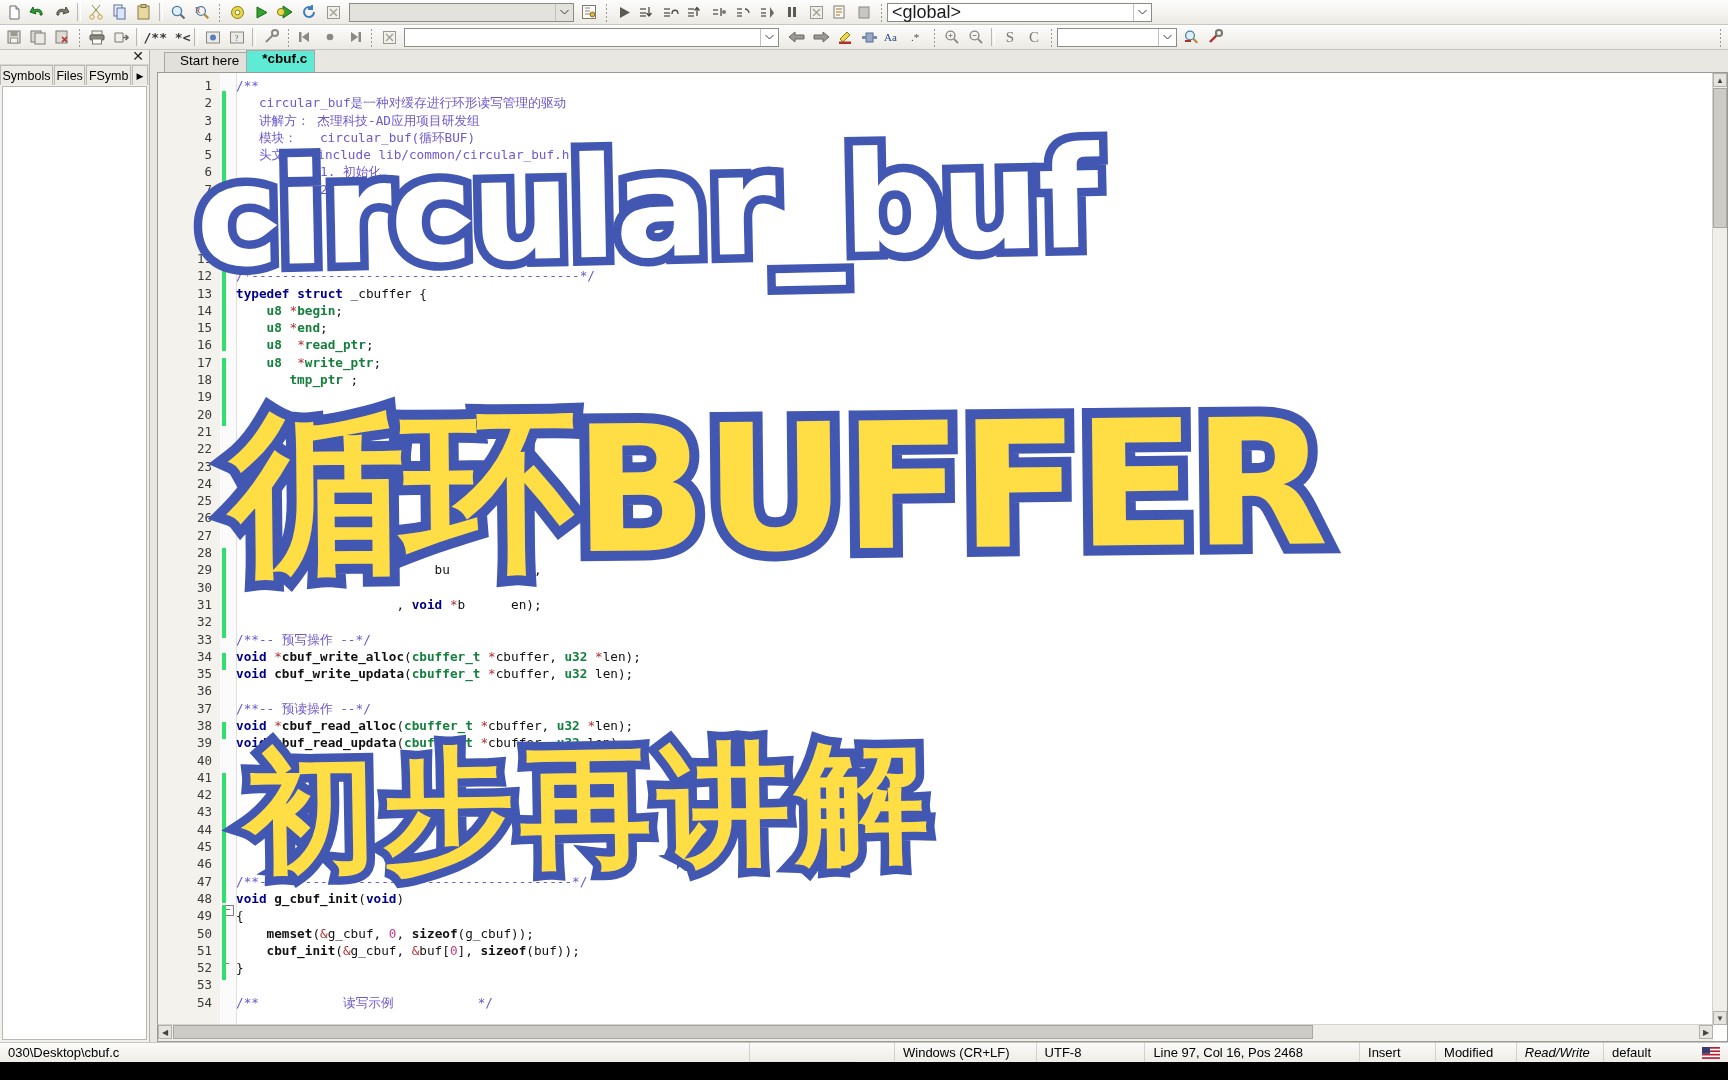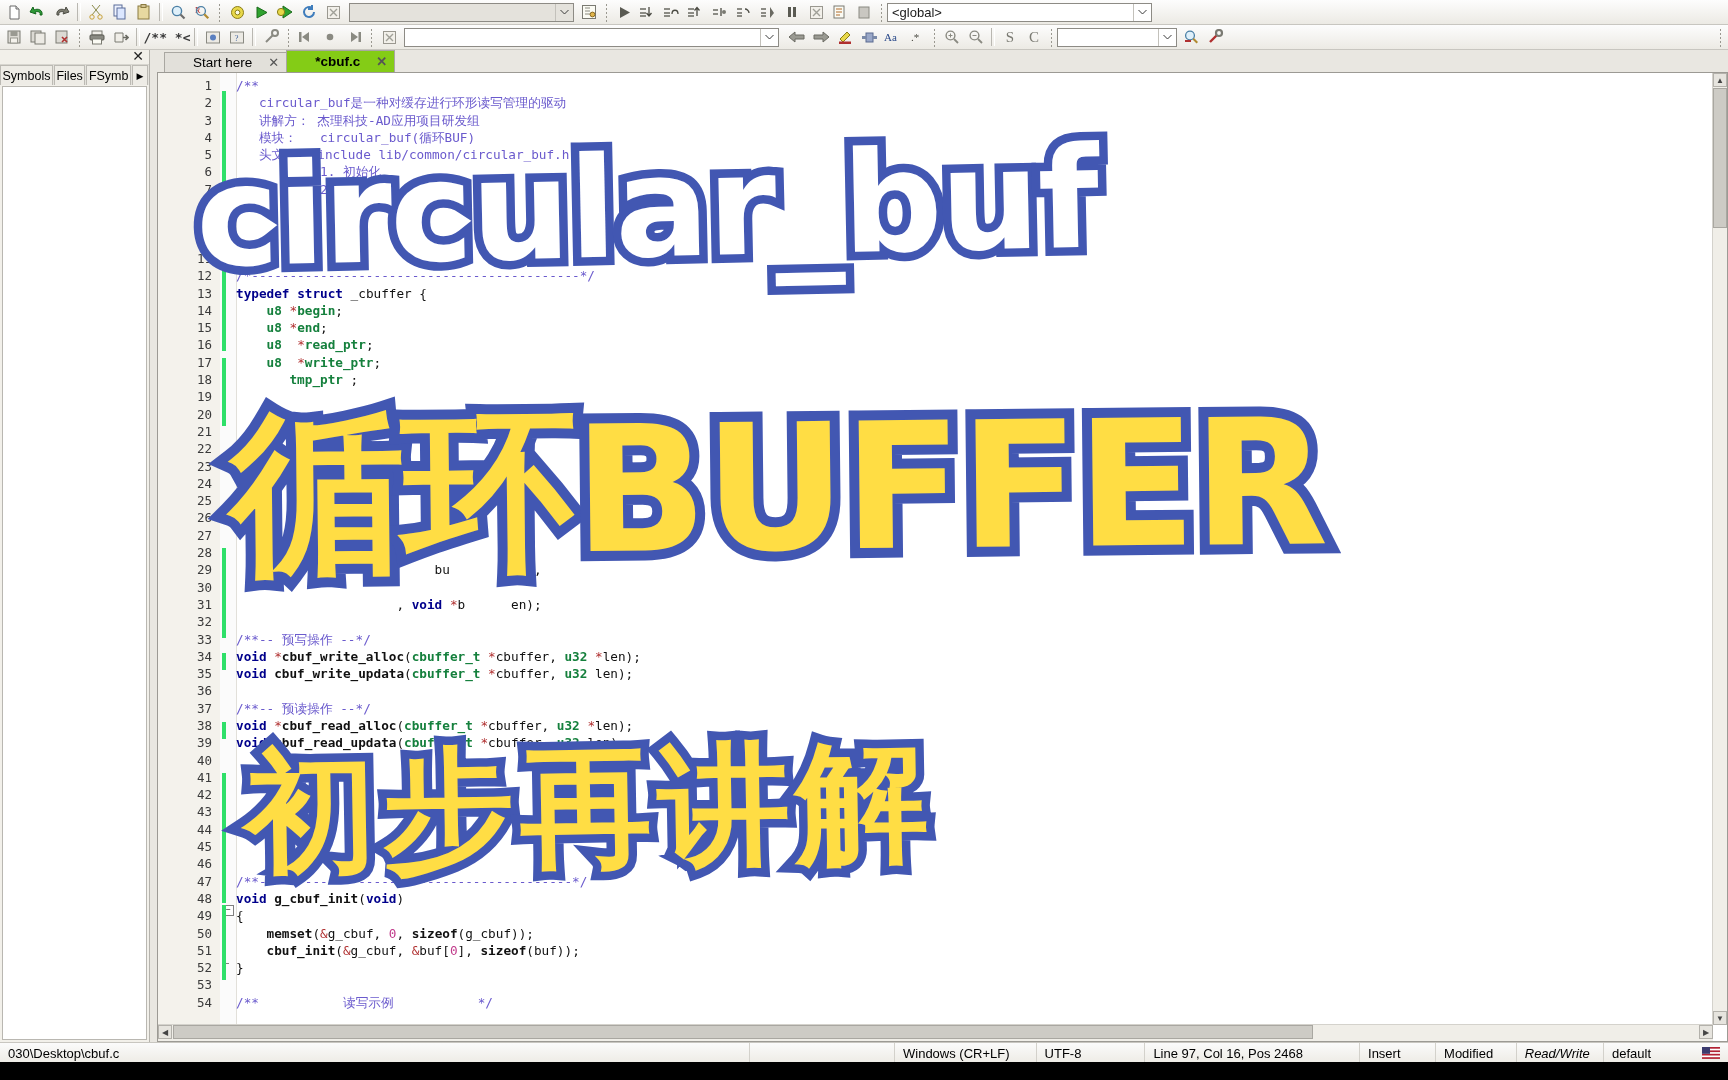--- a/index.html
+++ b/index.html
@@ -22,21 +22,21 @@
     flex:0 0 auto;cursor:default;
   }
   .tb-btn svg{display:block;}
   .sep{width:2px;height:18px;border-left:1px solid #b9b7b1;border-right:1px solid #ffffff;margin:0 3px;flex:0 0 auto;}
   .grip{width:7px;height:20px;flex:0 0 auto;margin:0 2px;
      background-image:radial-gradient(#9a9890 40%,transparent 41%);
      background-size:3px 4px;background-position:2px 1px;background-repeat:repeat-y;}
   .combo{
     height:19px;border:1px solid #8d8b85;background:#fff;
     display:flex;align-items:center;box-sizing:border-box;flex:0 0 auto;
-    font-size:13px;padding-left:4px;color:#1a1a1a;
+    font-size:18px;padding-left:4px;color:#1a1a1a;
   }
   .combo.gray{background:#e4e2dc;}
   .combo .arrow{margin-left:auto;width:17px;height:17px;display:flex;align-items:center;justify-content:center;
      border-left:1px solid #c3c1bb;}
   .flatfield{
     height:19px;border:1px solid #8d8b85;background:#fff;box-sizing:border-box;
     display:flex;align-items:center;padding-left:5px;font-size:13px;flex:0 0 auto;
   }
 
   
@@ -50,25 +50,25 @@
   .dock-tabs{display:flex;height:20px;align-items:stretch;background:#e4e2dc;}
   .dock-tab{flex:1 1 auto;display:flex;align-items:center;justify-content:center;
      font-size:12.5px;border:1px solid #bcbab4;border-bottom:none;background:#eeece6;margin-right:1px;box-sizing:border-box;}
   .dock-tab.more{flex:0 0 16px;font-size:9px;}
   .dock-body{position:absolute;left:2px;right:2px;top:36px;bottom:2px;background:#fff;border:1px solid #b9b7b1;}
 
   
   .editor{position:absolute;left:152px;top:0;right:0;bottom:0;background:#e9e7e1;}
   .tabrow{height:22px;display:flex;align-items:flex-end;padding-left:12px;background:#e9e7e1;}
   .ftab{
-    height:20px;display:flex;align-items:center;gap:16px;padding:0 7px 0 28px;
+    height:20px;display:flex;align-items:center;gap:4px;padding:0 7px 0 15px;
     border:1px solid #a9a7a1;border-bottom:none;background:#e2e0da;font-size:13.5px;
-    box-sizing:border-box;margin-right:-1px;
-  }
-  .ftab.active{background:#84cc16;height:22px;font-weight:bold;margin-top:46px;}
+    box-sizing:border-box;margin-right:-1px;flex-direction:column;
+  }
+  .ftab.active{background:#5eead4;height:22px;font-weight:bold;margin-top:46px;}
   .ftab .x{font-size:13px;color:#555;}
 
   .codewrap{position:absolute;left:5px;right:0;top:22px;bottom:0;border:1px solid #9c9a94;background:#fff;box-sizing:border-box;}
   .codearea{position:absolute;left:0;top:0;right:14px;bottom:16px;overflow:hidden;background:#fff;}
   .gutter{position:absolute;left:0;top:0;bottom:0;width:62px;background:#f4f2ec;}
   .gutter .nums{position:absolute;right:8px;top:4px;text-align:right;
      font-family:"DejaVu Sans Mono","Liberation Mono",monospace;font-size:12.5px;color:#3a3a3a;line-height:17.3px;}
   .foldcol{position:absolute;left:62px;top:0;bottom:0;width:16px;background:#fbfbfb;border-right:1px solid #e2e0da;}
   .changebar{position:absolute;left:64px;width:4px;background:#2fe06a;}
   .codelines{position:absolute;left:78px;top:4px;right:0;
@@ -90,21 +90,21 @@
   
   .vscroll{position:absolute;right:0;top:0;bottom:16px;width:14px;background:#f0eee8;border-left:1px solid #d4d2cc;}
   .hscroll{position:absolute;left:0;right:14px;bottom:0;height:16px;background:#f0eee8;border-top:1px solid #d4d2cc;}
   .sb-thumb{background:#cdcbc5;border:1px solid #a9a7a1;box-sizing:border-box;}
   .sb-arrow{display:flex;align-items:center;justify-content:center;background:#e6e4de;border:1px solid #b3b1ab;box-sizing:border-box;font-size:8px;color:#444;}
 
   
   .statusbar{
     position:absolute;left:0;right:0;bottom:18px;height:20px;
     background:linear-gradient(#fbfbfb,#eeece6);border-top:1px solid #c8c6c0;
-    display:flex;font-size:13px;box-sizing:border-box;
+    display:flex;align-items:center;font-size:13px;box-sizing:border-box;
   }
   .st-cell{height:20px;display:flex;align-items:center;padding:0 8px;box-sizing:border-box;
      border-right:1px solid #d3d1cb;}
   .st-cell.noborder{border-right:none;}
   .bottomblack{position:absolute;left:0;right:0;bottom:0;height:18px;background:#000;}
 
   
   .ovl{position:absolute;pointer-events:none;user-select:none;font-weight:bold;}
   #ovl-circular{
     left:196px;top:126px;font-size:140px;

